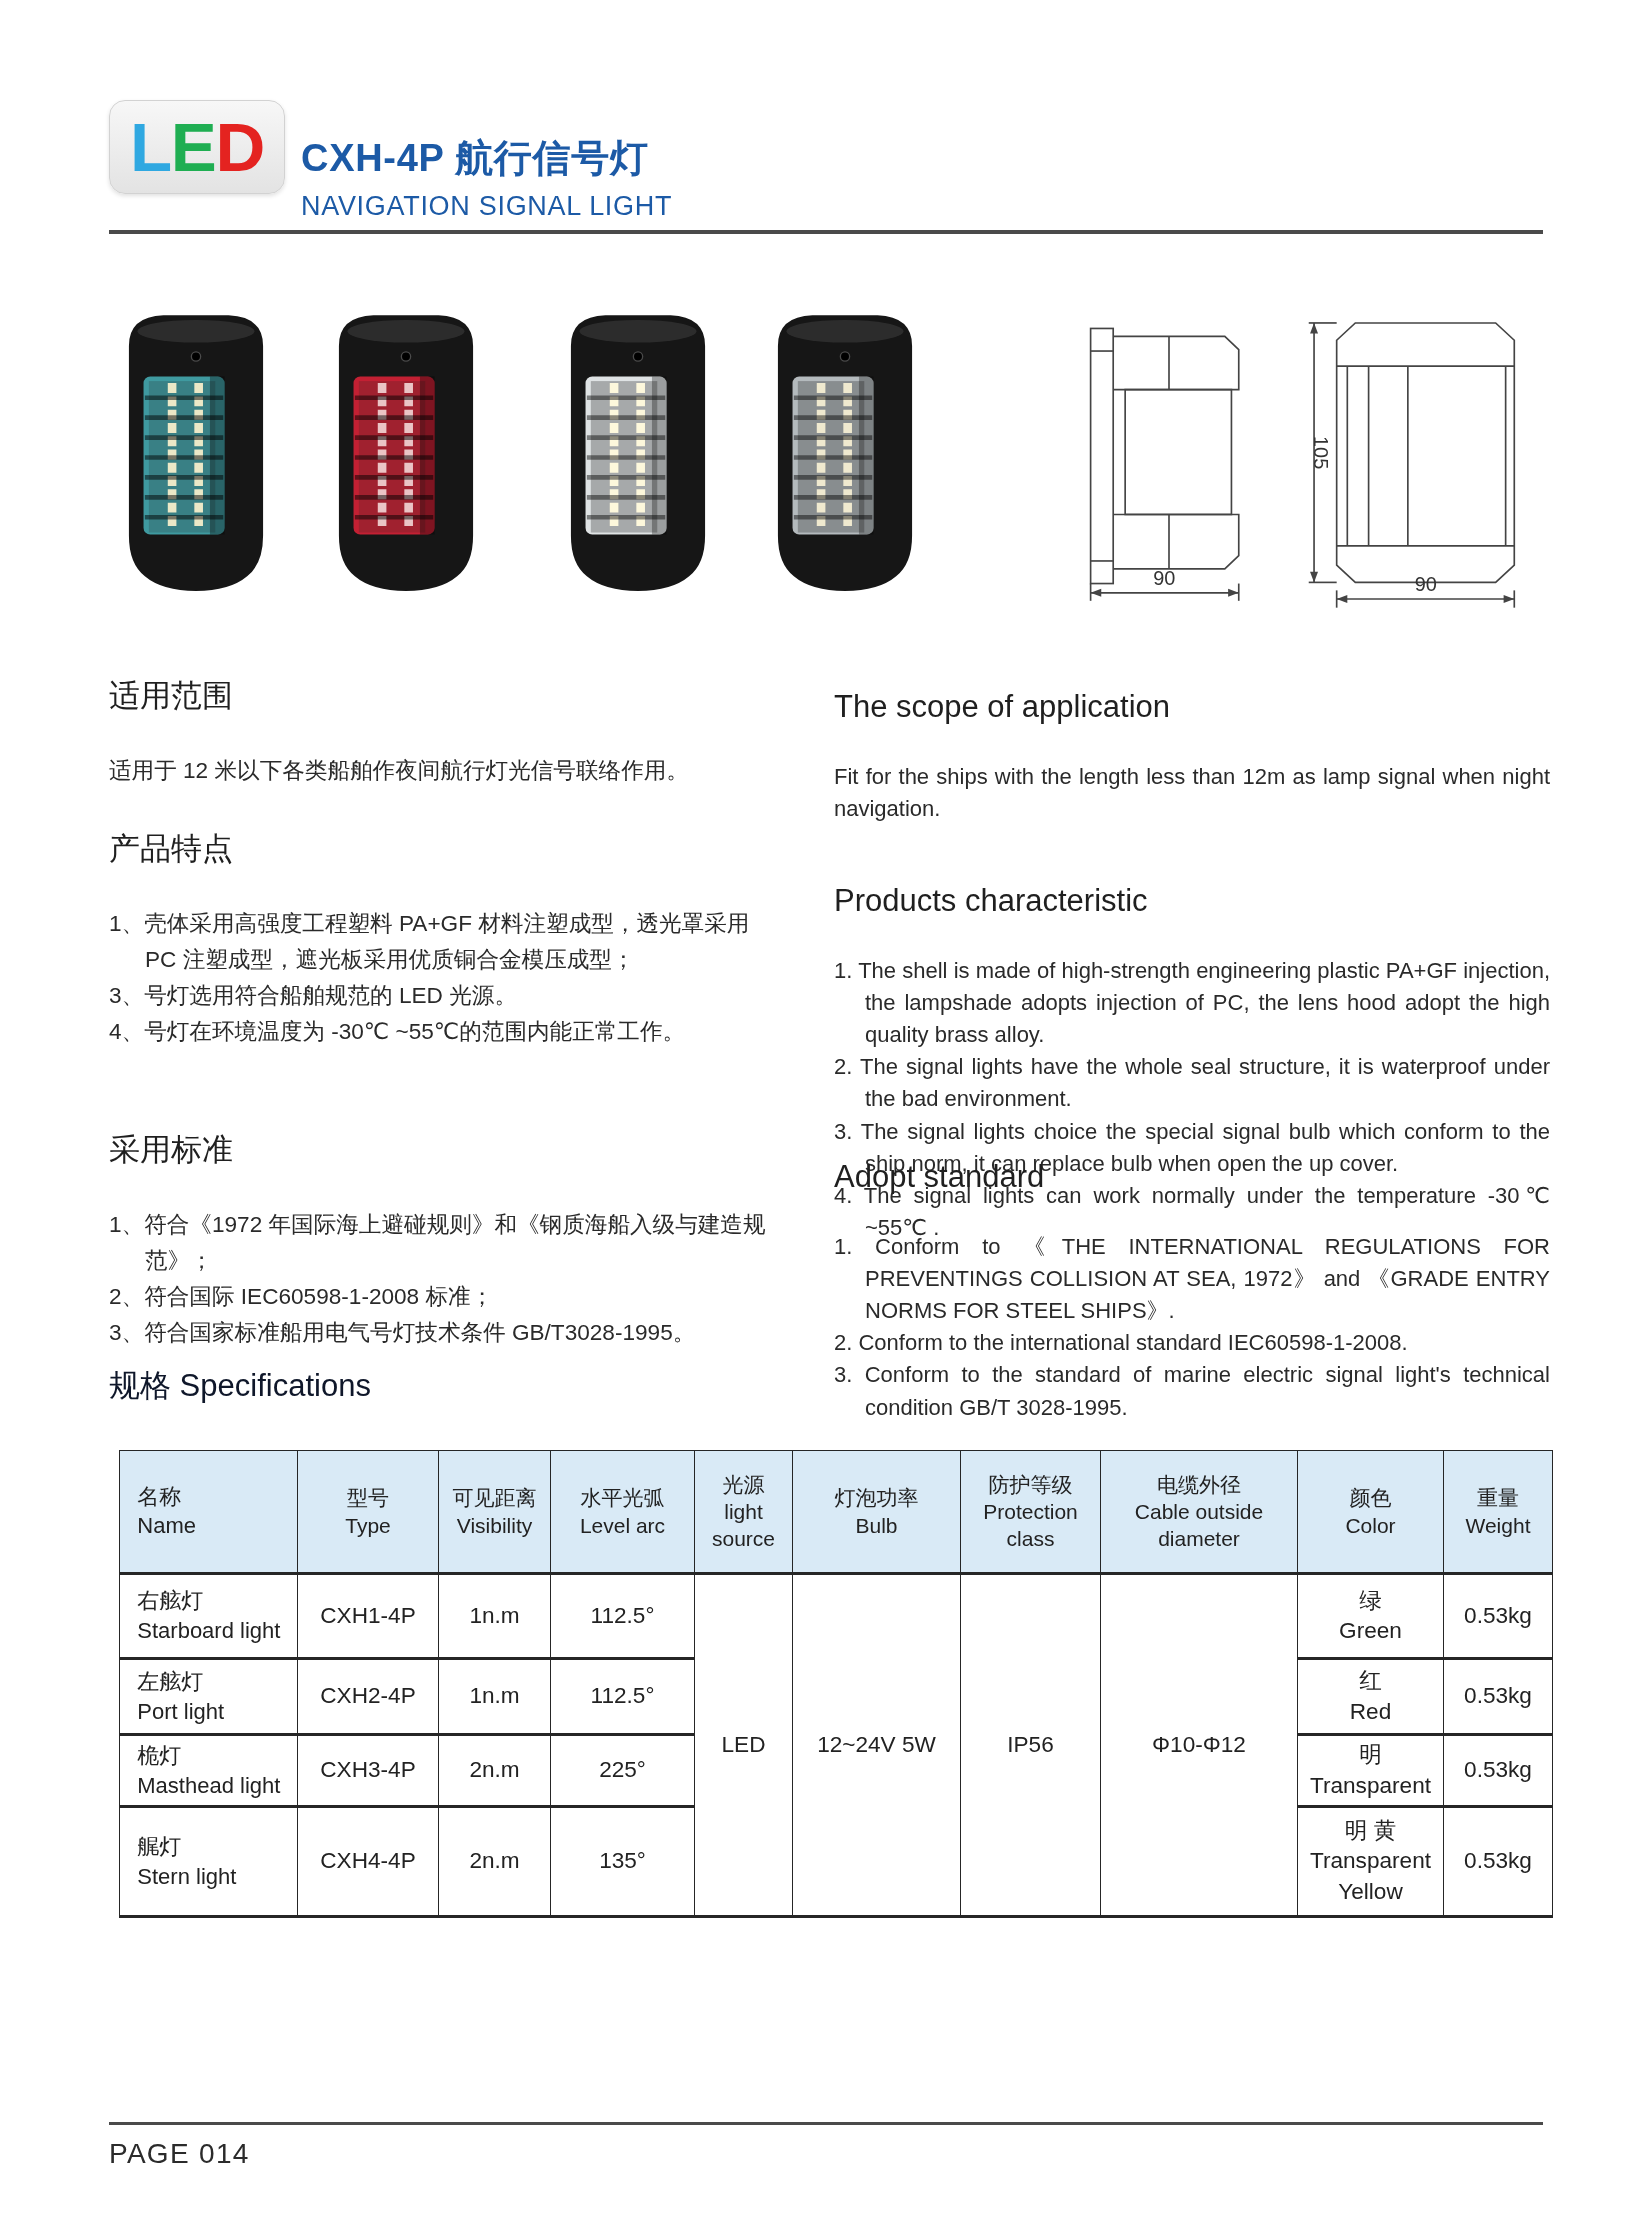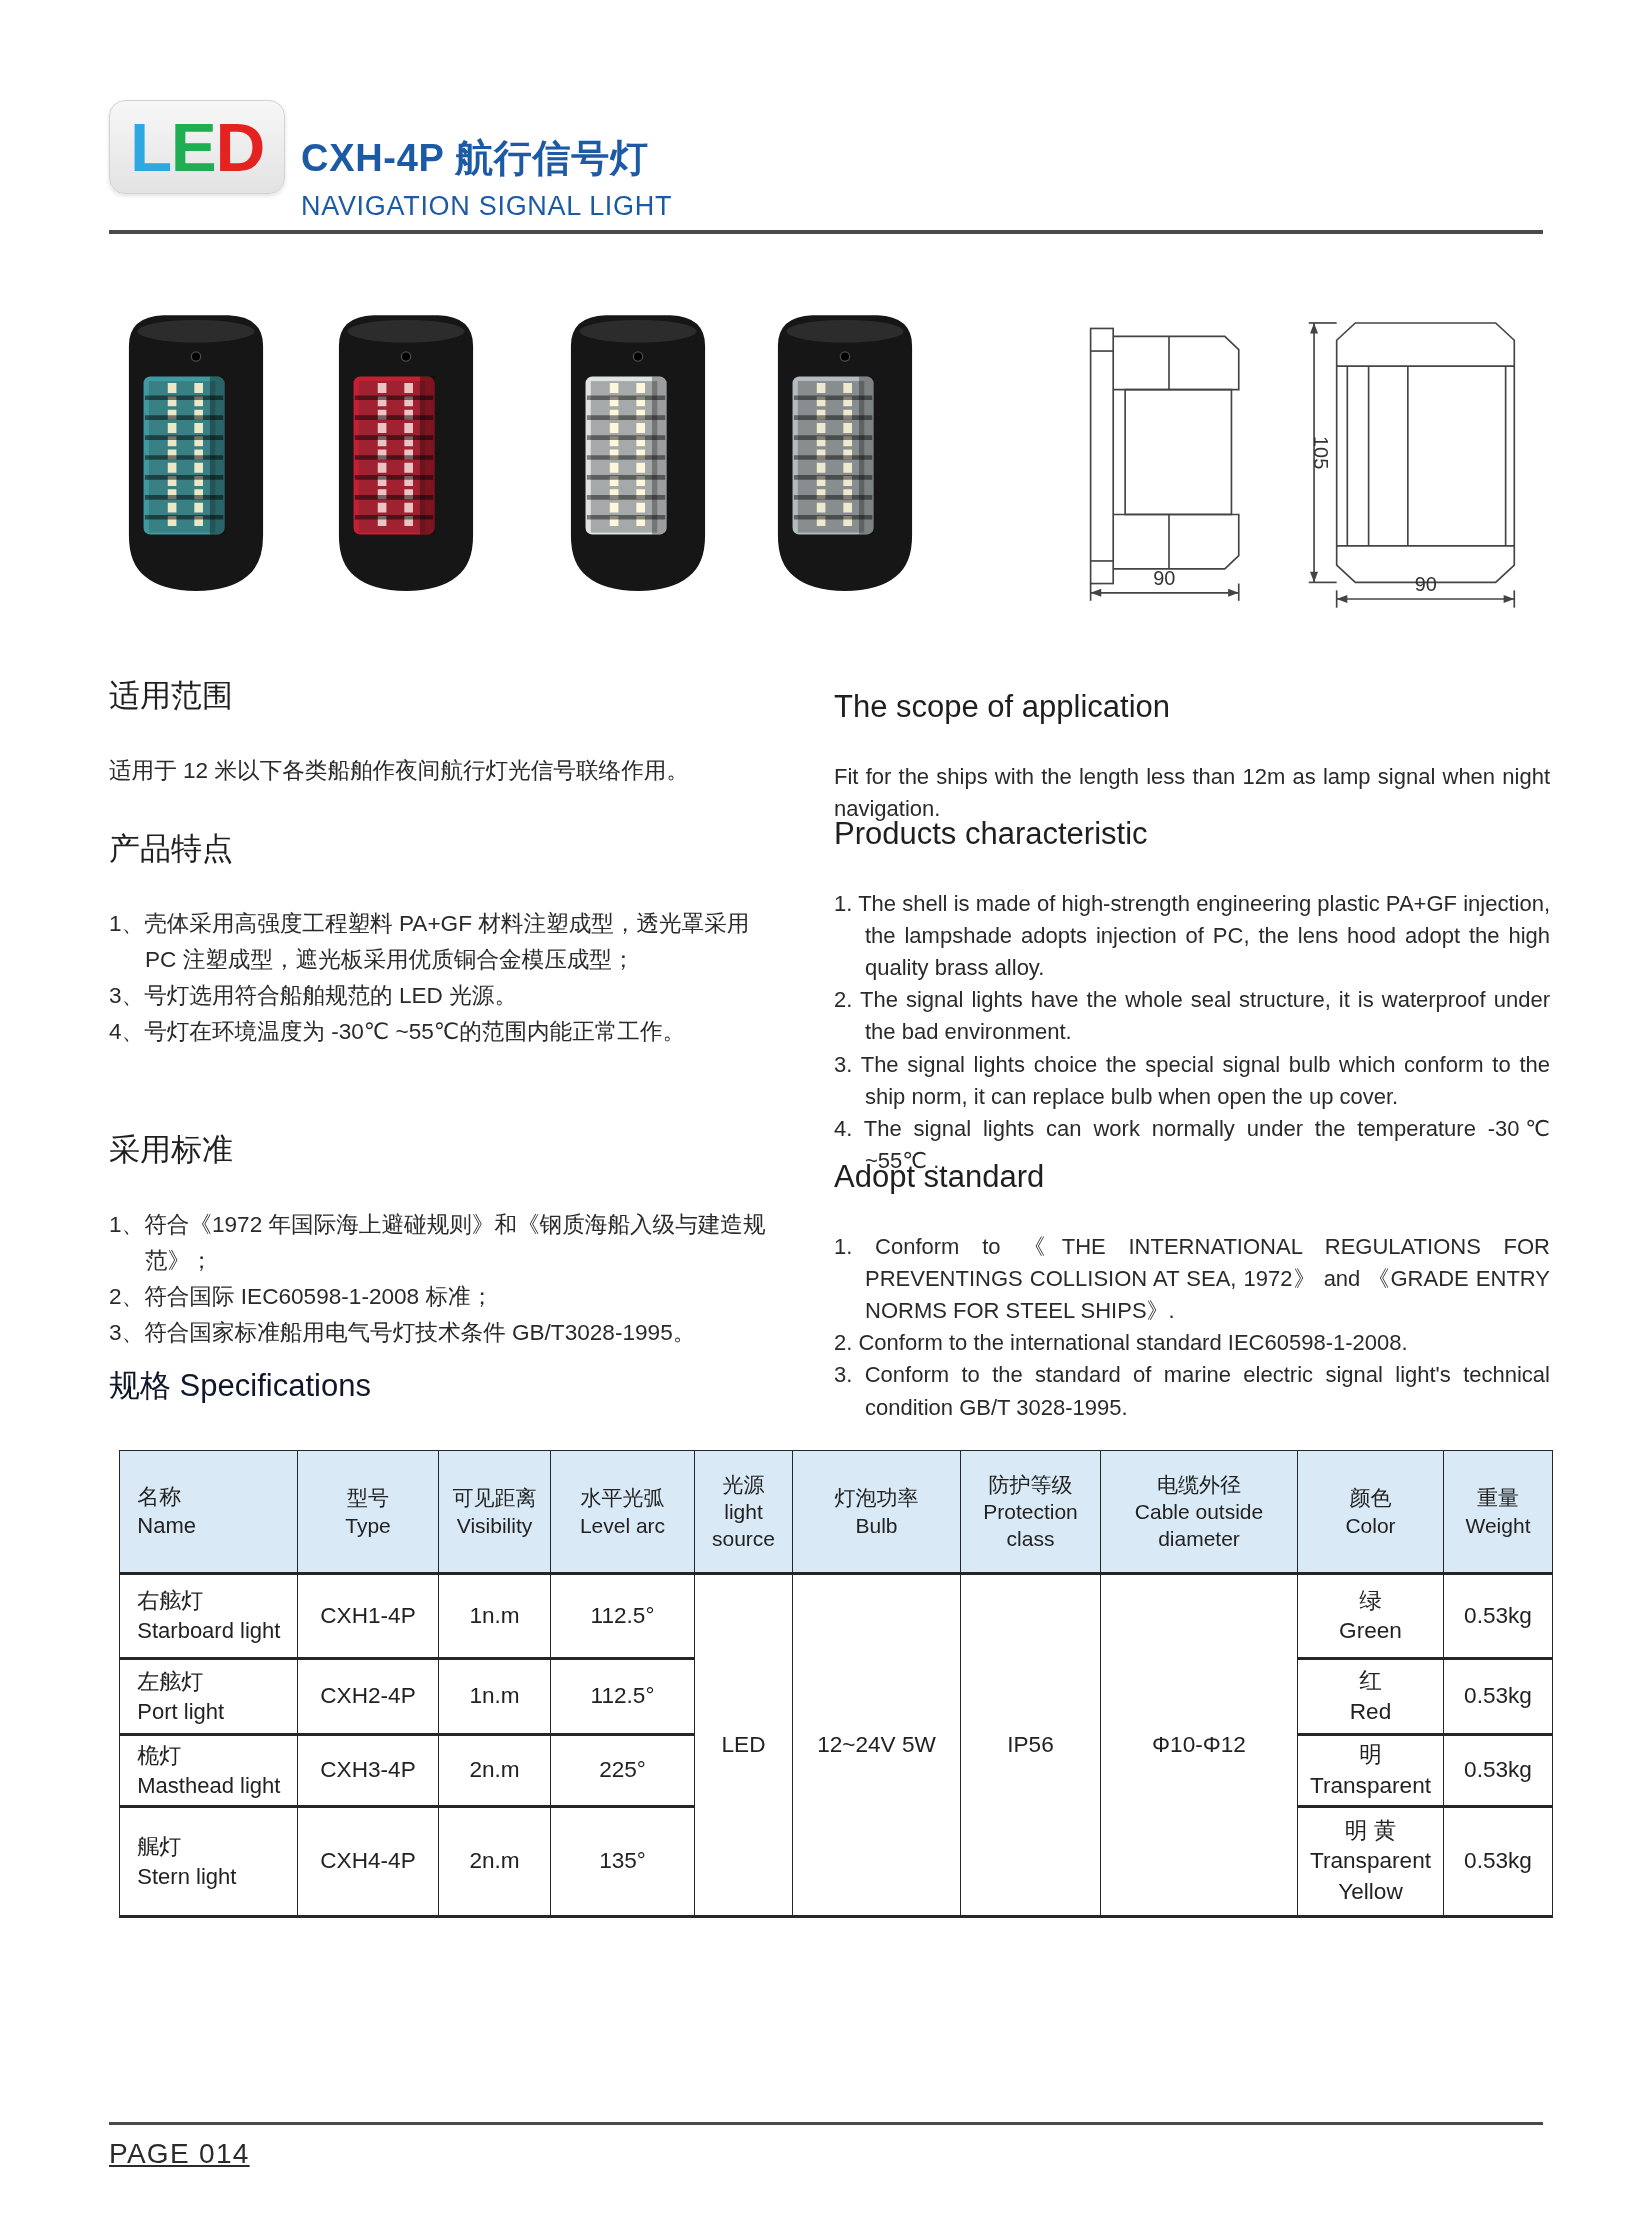--- a/index.html
+++ b/index.html
@@ -40,21 +40,21 @@
   .spec-table th,.spec-table td{border:1.3px solid #262626;vertical-align:middle;text-align:center;
      font-weight:normal;padding:4px 2.7px;}
   .spec-table thead th{background:#d9eaf6;font-size:21px;line-height:1.3;color:#222;height:113px;}
   .spec-table tbody td{font-size:22.6px;color:#222;border-top-width:3.3px;border-bottom-width:3.3px;line-height:1.35;}
   .cell-name{text-align:left !important;padding-left:17.3px !important;font-size:22px !important;}
   .two-line div{display:block;}
   tr.r1{height:85px;} tr.r2{height:76px;} tr.r3{height:72px;} tr.r4{height:110px;}
 
   
   .foot-rule{position:absolute;left:109px;top:2122px;width:1434px;height:3.3px;background:#4a4a4a;}
-  .page-num{position:absolute;left:109px;top:2138px;font-size:28px;color:#2b2b2b;letter-spacing:1.3px;text-decoration:underline;}
+  .page-num{position:absolute;left:109px;top:2138px;font-size:28px;color:#2b2b2b;letter-spacing:1.3px;}
 </style>
 </head>
 <body>
 
 <div class="page">
 
   <div class="logo-box">
     <span class="logo-l">L</span>
     <span class="logo-e">E</span>
     <span class="logo-d">D</span>
@@ -177,21 +177,21 @@
       <div class="li">2、符合国际 IEC60598-1-2008 标准；</div>
       <div class="li">3、符合国家标准船用电气号灯技术条件 GB/T3028-1995。</div>
     </div>
   </div>
 
   <div class="section col-right en" style="top:653px">
     <div class="section-title">The scope of application</div>
     <div class="section-body">Fit for the ships with the length less than 12m as lamp signal when night navigation.</div>
   </div>
 
-  <div class="section col-right en" style="top:780px">
+  <div class="section col-right en" style="top:847px">
     <div class="section-title">Products characteristic</div>
     <div class="section-body">
       <div class="li">1. The shell is made of high-strength engineering plastic PA+GF injection, the lampshade adopts injection of PC, the lens hood adopt the high quality brass alloy.</div>
       <div class="li">2. The signal lights have the whole seal structure, it is waterproof under the bad environment.</div>
       <div class="li">3. The signal lights choice the special signal bulb which conform to the ship norm, it can replace bulb when open the up cover.</div>
       <div class="li">4. The signal lights can work normally under the temperature -30℃ ~55℃ .</div>
     </div>
   </div>
 
   <div class="section col-right en" style="top:1123px">

